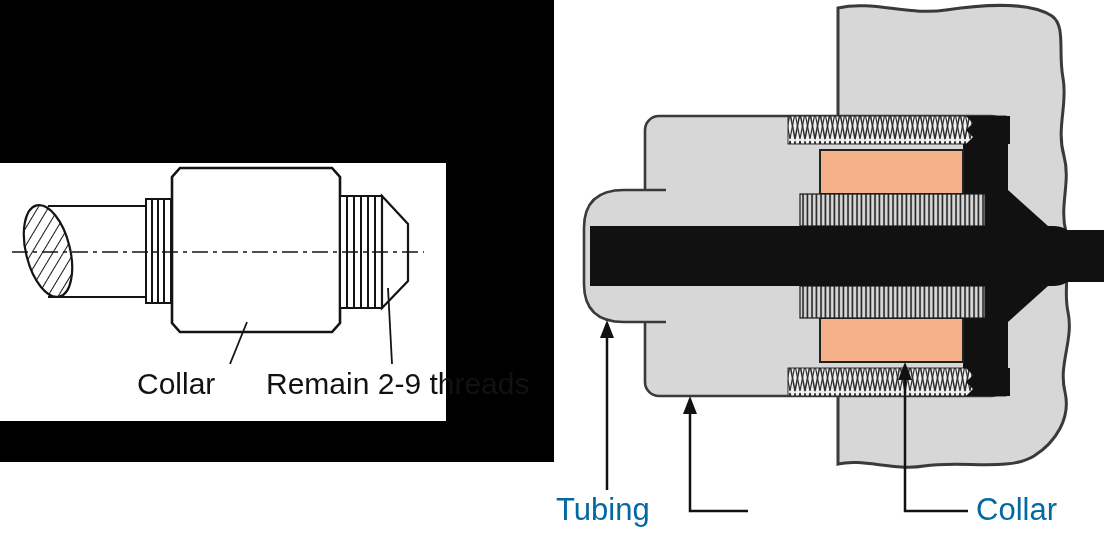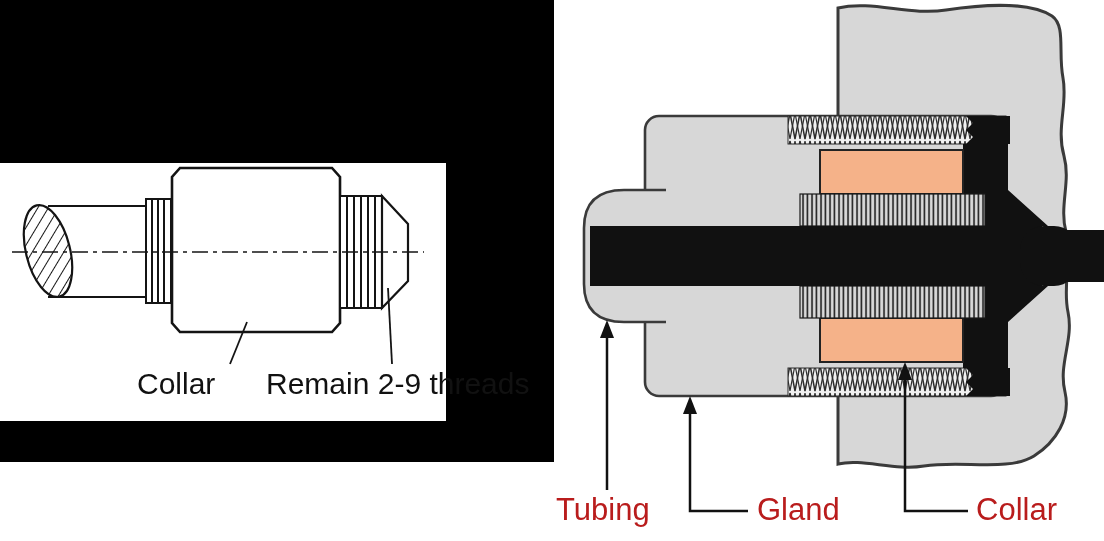--- a/index.html
+++ b/index.html
@@ -15,21 +15,21 @@
     position:absolute;
     white-space:nowrap;
     line-height:1.05;
   }
   .label-left{
     font-size:30px;
     color:var(--ink-black,#111111);
   }
   .label-right{
     font-size:31px;
-    color:#b91c1c;
+    color:#0369a1;
   }
 </style>
 </head>
 <body>
 
 <div id="page">
 
   <svg width="1104" height="541" viewBox="0 0 1104 541">
     <defs>
       <pattern id="diagHatch" width="9" height="9" patternUnits="userSpaceOnUse" patternTransform="rotate(45 0 0)">
@@ -132,16 +132,15 @@
         <path d="M968 511 H905 V376" fill="none"></path>
         <polygon points="905,362 898,380 912,380" stroke="none"></polygon>
       </g>
     </g>
   </svg>
 
   <div class="label label-left" style="left:137px; top:368px;">Collar</div>
   <div class="label label-left" style="left:266px; top:368px;">Remain 2-9 threads</div>
 
   <div class="label label-right" style="left:556px; top:494px;">Tubing</div>
-  <div class="label label-right" style="left:757px; top:494px;">Gland</div>
   <div class="label label-right" style="left:976px; top:494px;">Collar</div>
 
 </div>
 
 </body></html>

